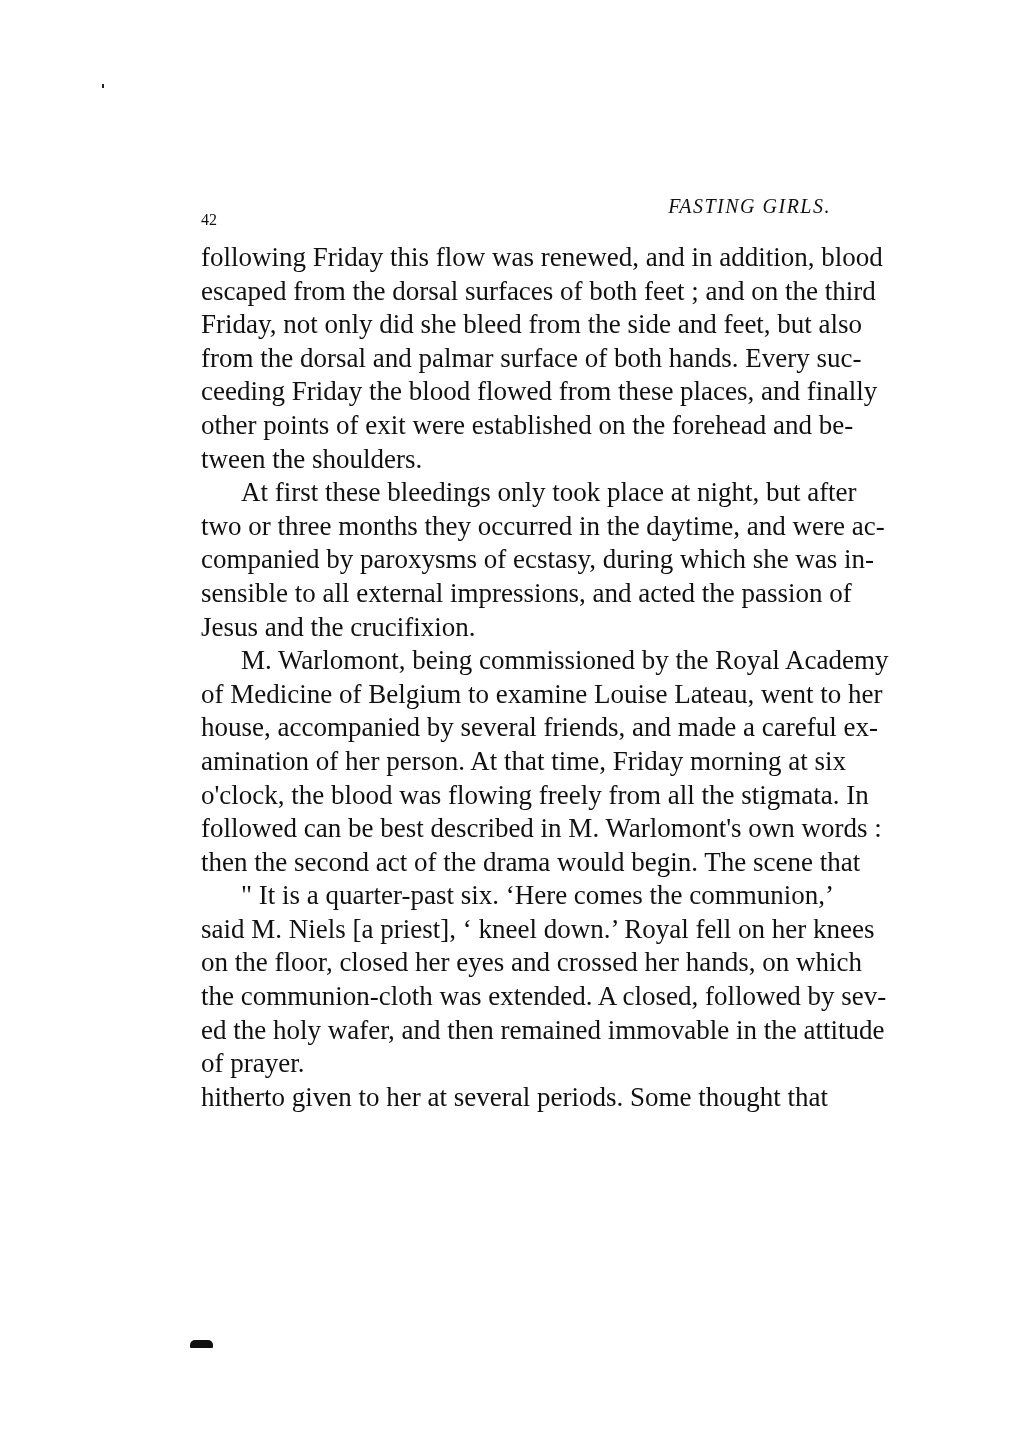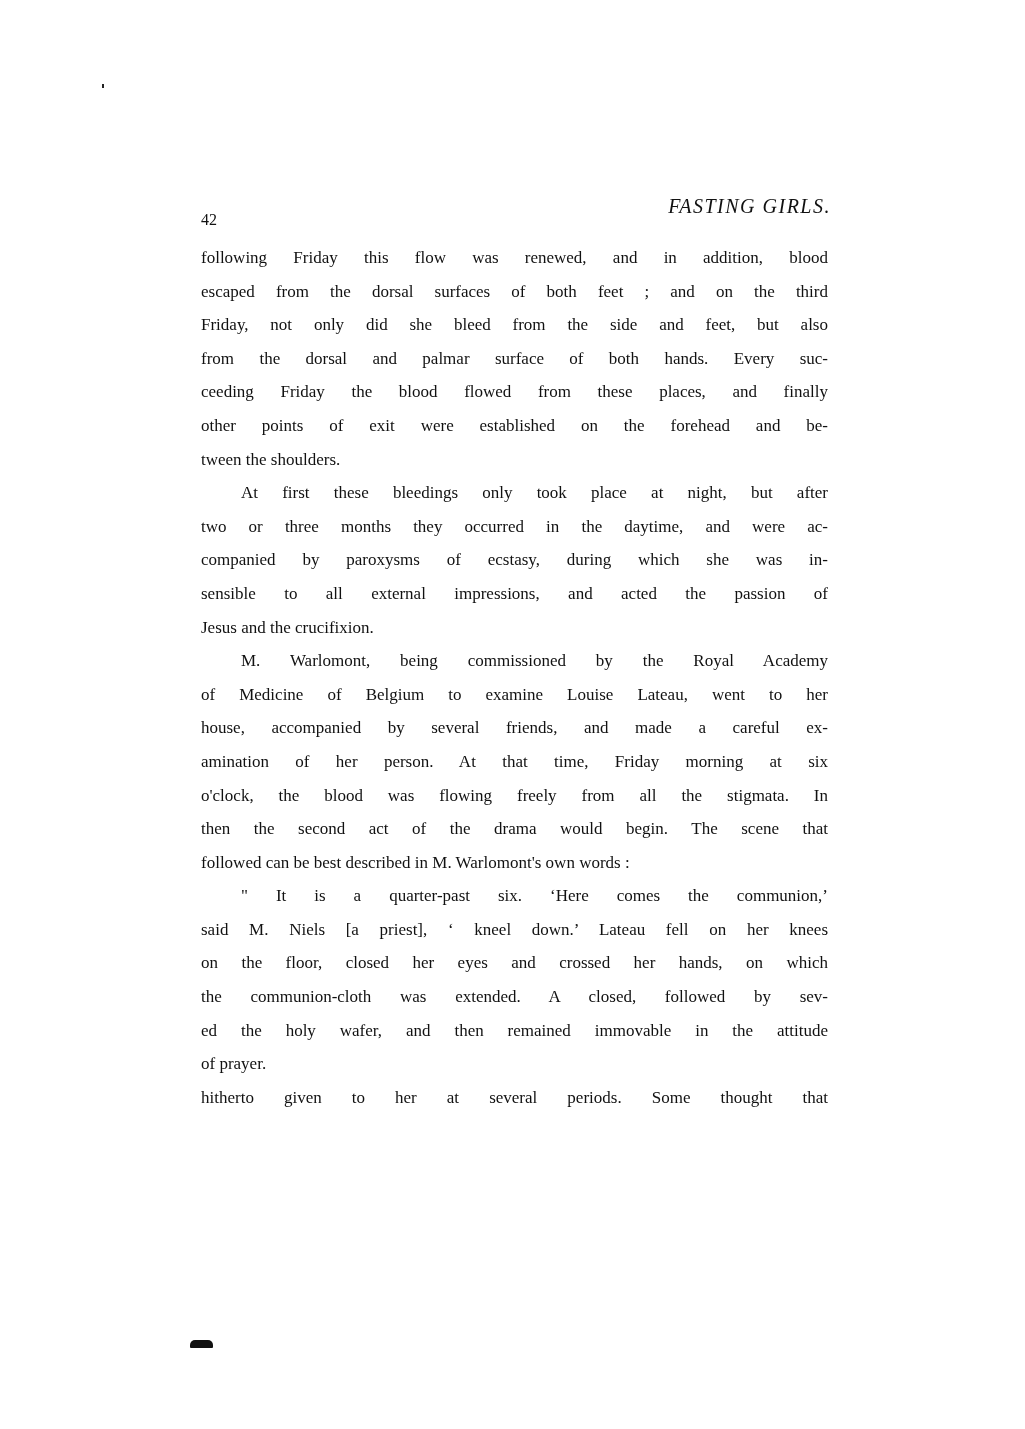--- a/index.html
+++ b/index.html
@@ -4,21 +4,21 @@
   <style>
     html, body { margin: 0; padding: 0; background: #ffffff; }
     body { width: 1025px; height: 1429px; position: relative; overflow: hidden;
       font-family: "Liberation Serif", "DejaVu Serif", serif; color: #111; }
     .speck { position: absolute; left: 102px; top: 84px; width: 2px; height: 4px; background: #222; }
     .header { position: absolute; left: 201px; top: 195px; width: 630px; height: 30px; }
     .page-number { position: absolute; left: 0; top: 0; font-size: 16px; margin-top: 16px; }
     .running-head { position: absolute; left: 0; right: 0; top: 0; text-align: right;
       font-style: italic; font-size: 20px; letter-spacing: 1.5px; padding-left: 20px; }
     .body-text { position: absolute; left: 201px; top: 241px; width: 627px; }
-    .line { height: 33.6px; line-height: 33.6px; font-size: 17px; white-space: nowrap;
+    .line { height: 33.6px; line-height: 33.6px; font-size: 27px; white-space: nowrap;
       text-align: justify; text-align-last: justify; display: block; }
     .line.last { text-align-last: left; }
     .line.indent { padding-left: 40px; }
     .smudge { position: absolute; left: 190px; top: 1340px; width: 23px; height: 8px;
       background: #111; border-radius: 5px 5px 1px 1px; }
   </style>
 </head>
 <body>
 
 <div class="speck"></div>
@@ -44,26 +44,26 @@
       <span class="line">companied by paroxysms of ecstasy, during which she was in-</span>
       <span class="line">sensible to all external impressions, and acted the passion of</span>
       <span class="line last">Jesus and the crucifixion.</span>
     </div>
     <div>
       <span class="line indent">M. Warlomont, being commissioned by the Royal Academy</span>
       <span class="line">of Medicine of Belgium to examine Louise Lateau, went to her</span>
       <span class="line">house, accompanied by several friends, and made a careful ex-</span>
       <span class="line">amination of her person. At that time, Friday morning at six</span>
       <span class="line">o'clock, the blood was flowing freely from all the stigmata. In</span>
+      <span class="line last">followed can be best described in M. Warlomont's own words :</span>
       <span class="line">then the second act of the drama would begin. The scene that</span>
-      <span class="line last">followed can be best described in M. Warlomont's own words :</span>
     </div>
     <div>
       <span class="line indent">" It is a quarter-past six. ‘Here comes the communion,’</span>
-      <span class="line">said M. Niels [a priest], ‘ kneel down.’ Lateau fell on her knees</span>
+      <span class="line">said M. Niels [a priest], ‘ kneel down.’ Royal fell on her knees</span>
       <span class="line">on the floor, closed her eyes and crossed her hands, on which</span>
       <span class="line">the communion-cloth was extended. A closed, followed by sev-</span>
       <span class="line">ed the holy wafer, and then remained immovable in the attitude</span>
       <span class="line last">of prayer.</span>
     </div>
     <div>
       <span class="line">hitherto given to her at several periods. Some thought that</span>
     </div>
   </div>
 

